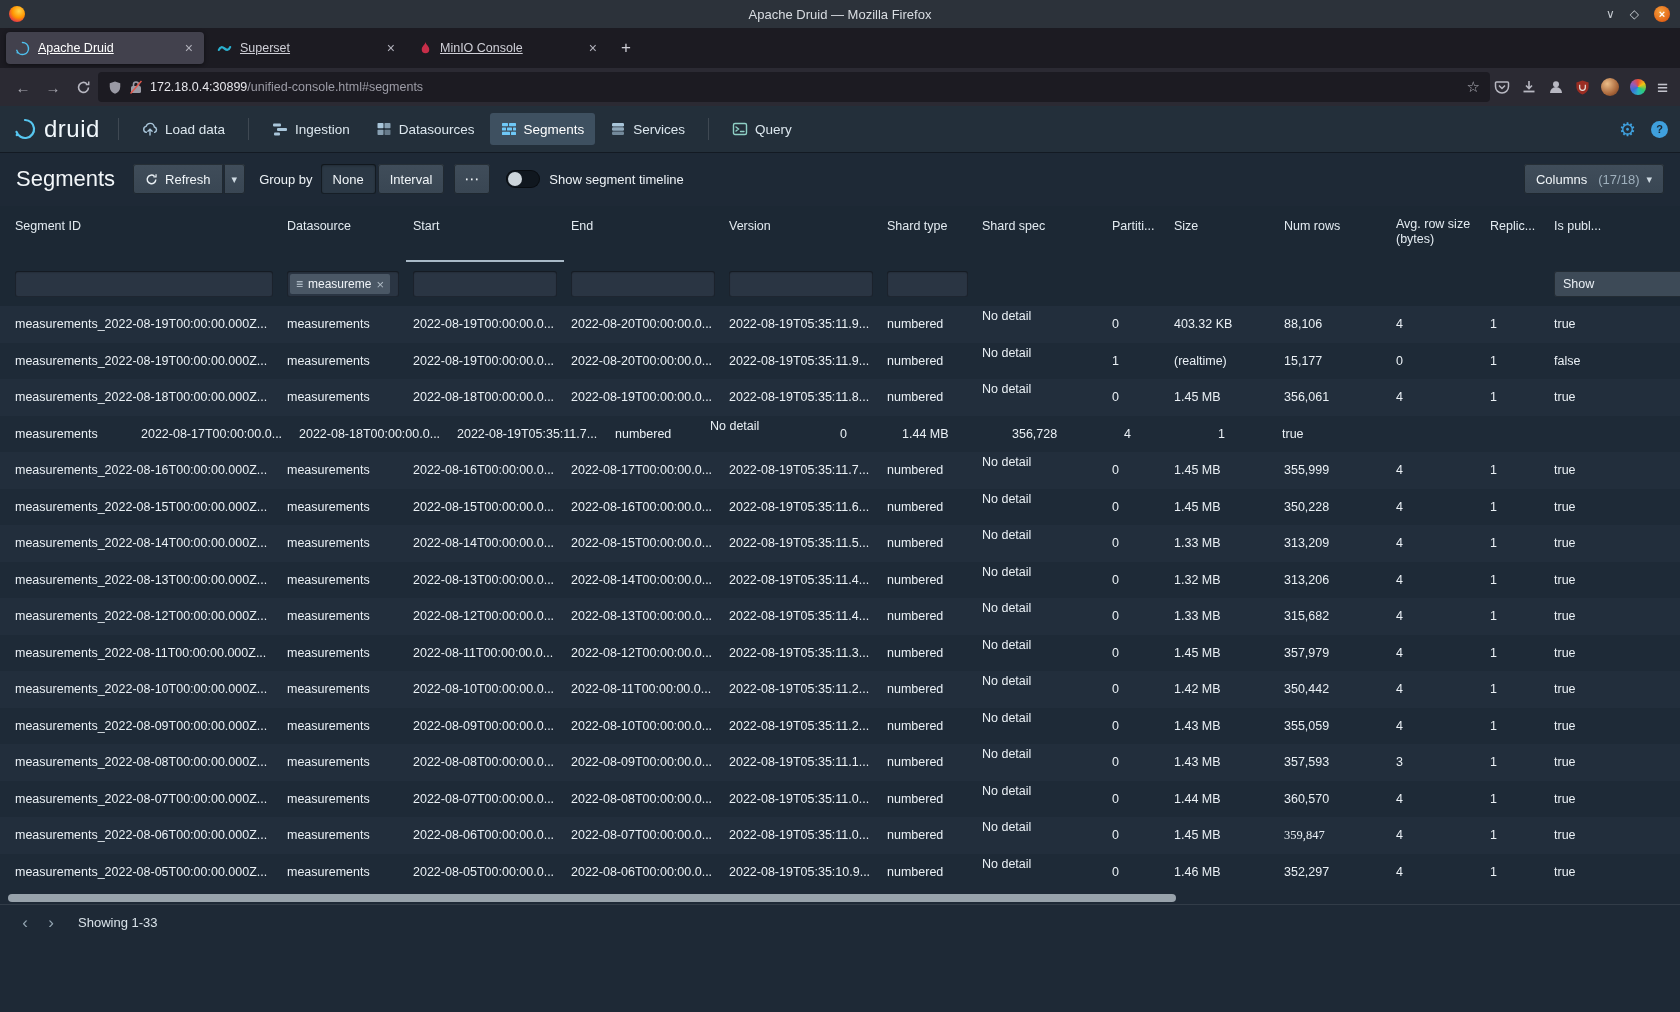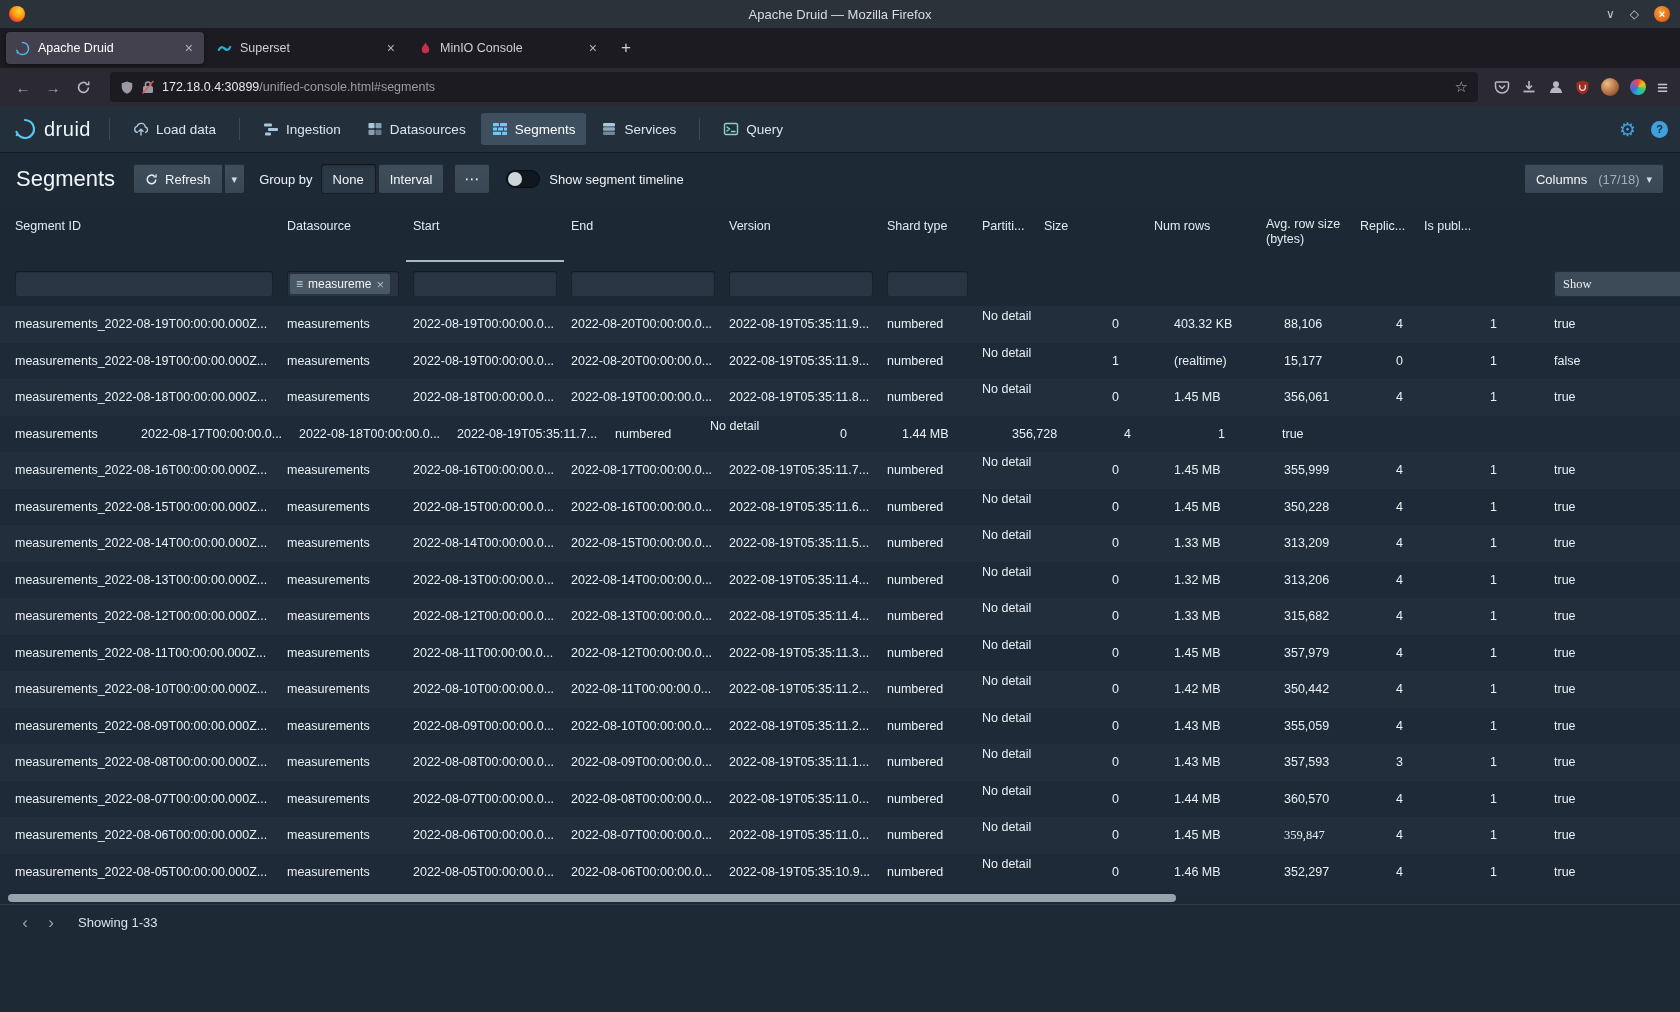--- a/index.html
+++ b/index.html
@@ -19,43 +19,43 @@
   .win-controls { margin-left:auto; display:flex; gap:15px; align-items:center; margin-right:10px; z-index:1; }
   .win-glyph { color:#c3c8ce; font-size:12px; line-height:1; }
   .close-btn { width:16px; height:16px; border-radius:50%;
     background:radial-gradient(circle at 40% 35%, #f5a13c, #e05c12 80%); color:#fff; font-size:11px; font-weight:bold; }
 
   
   .tabstrip { height:40px; background:#1c1b22; display:flex; align-items:center; padding:0 6px; gap:4px; }
   .tab { width:198px; height:32px; border-radius:4px; display:flex; align-items:center; padding:0 9px; gap:8px;
     color:#cfcfd7; font-size:12.5px; }
   .tab.active { background:#42414d; color:#fff; box-shadow:0 1px 4px rgba(0,0,0,.45); }
-  .tab .tab-title { white-space:nowrap; overflow:hidden; text-overflow:ellipsis; flex:1; }
+  .tab .tab-title { white-space:nowrap; overflow:hidden; text-overflow:ellipsis; flex:1;text-decoration:underline; }
   .tab .tab-close { color:#b2b2bc; font-size:14px; padding:0 2px; }
   .newtab { width:28px; height:28px; color:#cfcfd7; font-size:17px; border-radius:4px; }
 
   
   .toolbar { height:38px; background:#2b2a33; display:flex; align-items:center; padding:0 8px; }
   .nav-btn { width:30px; height:30px; color:#a9a9b2; font-size:15px; border-radius:4px; }
-  .urlbar { flex:1; height:30px; margin:0 12px; background:#1c1b22; border-radius:4px;
+  .urlbar { flex:1; height:30px; margin:0 0; background:#1c1b22; border-radius:4px;
     display:flex; align-items:center; padding:0 10px; gap:8px; font-size:12.5px; }
   .url-host { color:#e7e7ec; }
   .url-path { color:#9c9ca6; }
   .star { margin-left:auto; color:#b4b4bd; font-size:15px; }
   .tb-icons { display:flex; gap:11px; align-items:center; margin:0 4px; }
   .avatar { width:18px; height:18px; border-radius:50%;
     background:radial-gradient(circle at 35% 32%, #ecbd88, #a9663a 62%, #63371e); }
   .pinwheel { width:16px; height:16px; border-radius:50%;
     background:conic-gradient(#e74c3c, #f1c40f, #2ecc71, #2bb5c4, #3a6fd8, #9b59b6, #e74c3c); }
   .menu-glyph { color:#c3c3cc; font-size:19px; line-height:1; }
 
   
   .druid-nav { height:46px; background:#232f3a; display:flex; align-items:center; padding:0 12px;
     box-shadow:0 1px 0 rgba(0,0,0,.35); }
-  .brand { display:flex; align-items:center; gap:8px; margin:0 8px 0 2px; color:#f0f7fb; font-size:20px; letter-spacing:.5px; }
+  .brand { display:flex; align-items:center; gap:8px; margin:0 8px 0 2px; color:#f0f7fb; font-size:24px; letter-spacing:.5px; }
   .nav-sep { width:1px; height:22px; background:rgba(255,255,255,.13); margin:0 10px; }
   .nav-item { display:flex; align-items:center; gap:7px; height:32px; padding:0 11px; border-radius:3px;
     font-size:13.5px; color:#dce7ee; margin:0 2px; white-space:nowrap; }
   .nav-item.active { background:#3e5060; color:#fff; }
   .nav-right { margin-left:auto; display:flex; gap:15px; align-items:center; }
   .gear-glyph { color:#3fa0dd; font-size:19px; line-height:1; }
   .help-circle { width:17px; height:17px; border-radius:50%; background:#3fa0dd; color:#1b2630; font-size:11px; font-weight:bold; }
 
   
   .view-header { height:54px; display:flex; align-items:center; padding:0 16px; }
@@ -336,20 +336,21 @@
 </div>
 
 <div class="table-zone">
   <div class="thead">
       <div class="th" style="width: 272px;">Segment ID</div>
       <div class="th" style="width: 126px;">Datasource</div>
       <div class="th sorted" style="width: 158px;">Start</div>
       <div class="th" style="width: 158px;">End</div>
       <div class="th" style="width: 158px;">Version</div>
       <div class="th" style="width: 95px;">Shard type</div>
+      <div class="th" style="width: 130px;">Shard spec</div>
       <div class="th" style="width: 62px;">Partiti...</div>
       <div class="th" style="width: 110px;">Size</div>
       <div class="th" style="width: 112px;">Num rows</div>
       <div class="th wrap" style="width: 94px;">Avg. row size (bytes)</div>
       <div class="th" style="width: 64px;">Replic...</div>
       <div class="th" style="width: 64px;">Is publ...</div>
     </div>
   <div class="frow">
       <div class="fcell" style="width: 272px;">
         <div class="fin"></div>
@@ -374,21 +375,21 @@
       </div>
       <div class="fcell" style="width: 95px;">
         <div class="fin"></div>
       </div>
       <div class="fcell" style="width: 130px;"></div>
       <div class="fcell" style="width: 62px;"></div>
       <div class="fcell" style="width: 110px;"></div>
       <div class="fcell" style="width: 112px;"></div>
       <div class="fcell" style="width: 94px;"></div>
       <div class="fcell" style="width: 64px;"></div>
-      <div class="fcell" style="width: 64px; font-family: Liberation Serif, serif;">
+      <div class="fcell" style="width: 64px;">
         <div class="show-box">Show</div>
       </div>
     </div>
   <div>
       <div class="trow even">
         <div class="td" style="width: 272px;">measurements_2022-08-19T00:00:00.000Z...</div>
         <div class="td" style="width: 126px;">measurements</div>
         <div class="td" style="width: 158px;">2022-08-19T00:00:00.0...</div>
         <div class="td" style="width: 158px;">2022-08-20T00:00:00.0...</div>
         <div class="td" style="width: 158px;">2022-08-19T05:35:11.9...</div>

